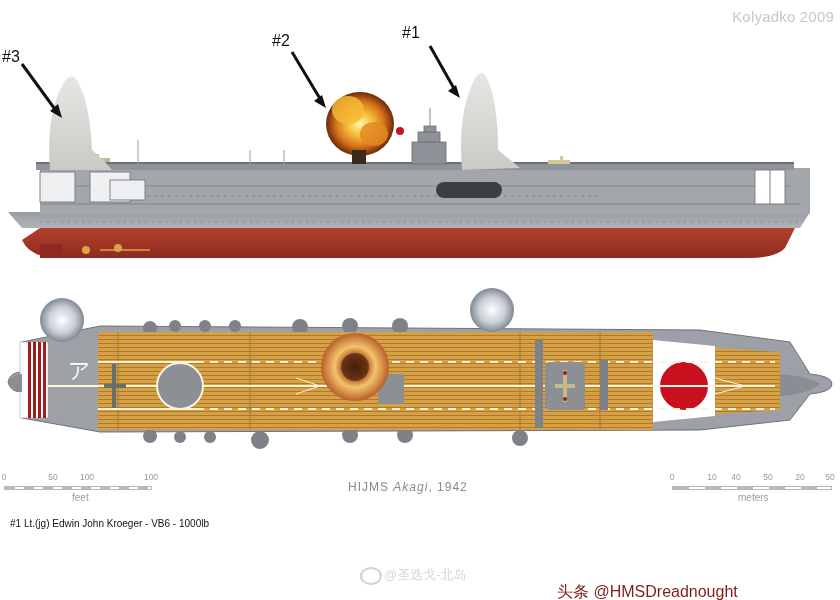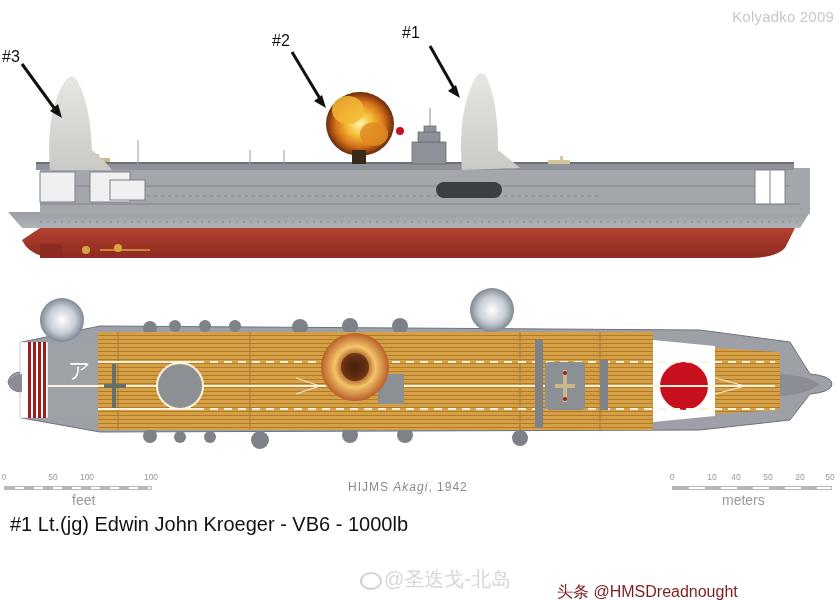--- a/index.html
+++ b/index.html
@@ -3,24 +3,24 @@
 <meta charset="utf-8">
 <style>
   html, body { margin:0; padding:0; background:#ffffff; }
   body { width:840px; height:600px; position:relative; overflow:hidden; font-family:"Liberation Sans", sans-serif; }
   .abs { position:absolute; }
   .credit { right:6px; top:8px; font-size:15px; color:#c8c8c8; letter-spacing:0.2px; }
   .hit-label { font-size:16px; font-weight:normal; color:#111; }
   .title { left:348px; top:480px; font-size:12px; color:#8a8a8a; letter-spacing:1px; }
   .title i { font-style:italic; }
   .scale-labels span { position:absolute; font-size:8.5px; color:#9a9a9a; transform:translateX(-50%); }
-  .scale-unit { font-size:14px; color:#9a9a9a; }
-  .legend { left:10px; top:513px; font-size:20px; color:#111; line-height:22.5px; }
+  .scale-unit { font-size:10px; color:#9a9a9a; }
+  .legend { left:10px; top:513px; font-size:10px; color:#111; line-height:22.5px; }
   .legend div { white-space:nowrap; }
-  .wm1 { left:360px; top:566px; font-size:20px; color:rgba(200,200,200,0.75); }
+  .wm1 { left:360px; top:566px; font-size:13px; color:rgba(200,200,200,0.75); }
   .wm2 { left:557px; top:560px; font-size:16px; color:#7f1d1d;margin-top:22px; }
   .wm-icon { display:inline-block; width:18px; height:14px; border:2px solid rgba(190,190,190,0.7); border-radius:50%; vertical-align:middle; margin-right:2px; }
 </style>
 </head>
 <body>
 
 <div class="abs credit">Kolyadko 2009</div>
 
 <svg class="abs" style="left:0;top:0" width="840" height="290" viewBox="0 0 840 290">
   <defs>
@@ -252,21 +252,21 @@
 <div class="abs" style="left:672px;top:472px;width:160px;height:30px">
   <div class="scale-labels" style="position:relative;height:12px">
     <span style="left:0px">0</span>
     <span style="left:40px">10</span>
     <span style="left:64px">40</span>
     <span style="left:96px">50</span>
     <span style="left:128px">20</span>
     <span style="left:158px">50</span>
   </div>
   <div style="position:absolute;left:0;top:14px;width:160px;height:4px;background:repeating-linear-gradient(90deg,#b8b8b8 0 16px,#ffffff 16px 32px);border:1px solid #b8b8b8;box-sizing:border-box"></div>
-  <div class="abs scale-unit" style="left:50px;top:20px">meters</div>
+  <div class="abs scale-unit" style="left:66px;top:20px">meters</div>
 </div>
 
 <div class="abs title"><span>HIJMS </span><i>Akagi</i><span>, 1942</span></div>
 
 <div class="abs legend">
   <div>#1 Lt.(jg) Edwin John Kroeger - VB6 - 1000lb</div>
 </div>
 
 <div class="abs wm1"><span class="wm-icon"></span><span>@圣迭戈-北岛</span></div>
 <div class="abs wm2">头条 @HMSDreadnought</div>

